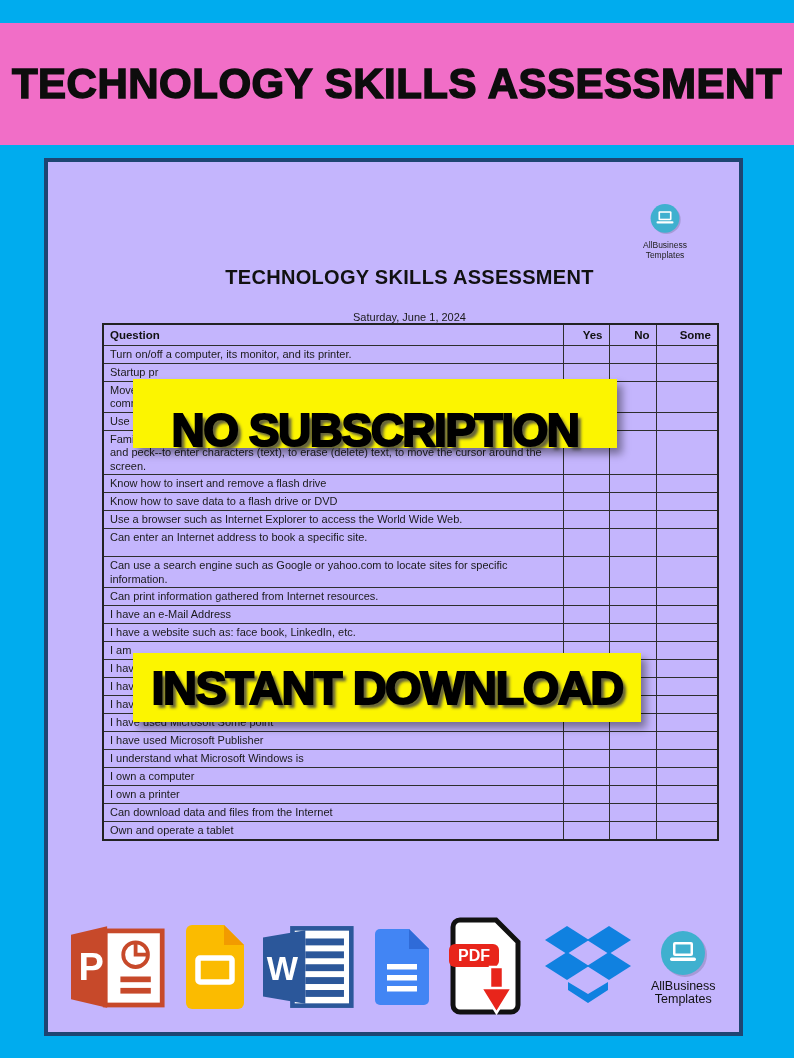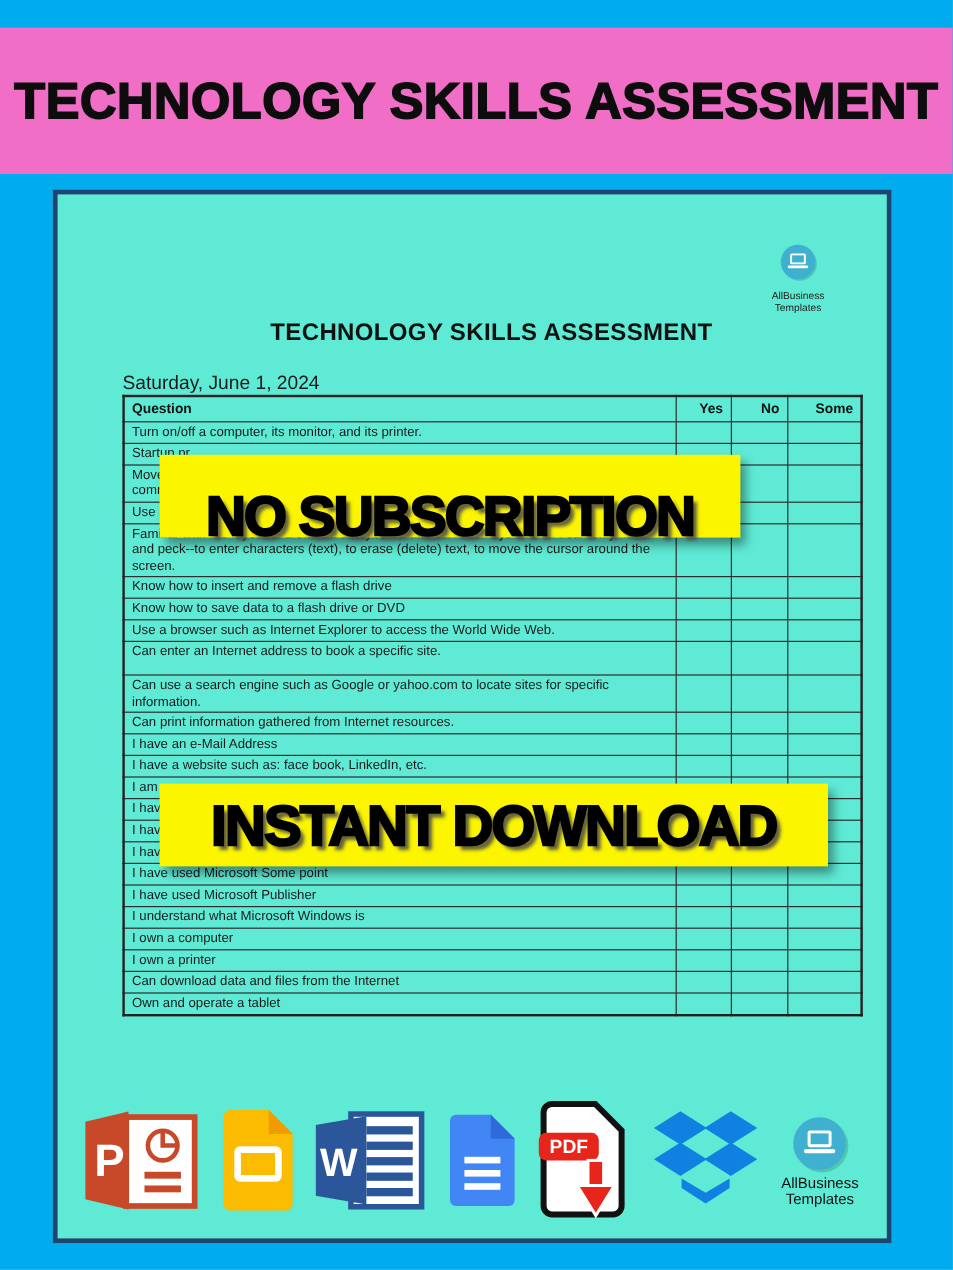--- a/index.html
+++ b/index.html
@@ -7,29 +7,29 @@
   .stage { position:relative; width:794px; height:1058px; background:#00ACEE; overflow:hidden; }
 
   
   .pink-banner { position:absolute; left:0; top:23px; width:794px; height:122px;
     background:#F16EC7; display:flex; align-items:center; justify-content:center; }
   .pink-banner span { font-size:42px; font-weight:bold; color:#0d0d0d; letter-spacing:0.5px;
     -webkit-text-stroke:1.5px #0d0d0d; white-space:nowrap; }
 
   
   .page { position:absolute; left:44px; top:158px; width:699px; height:878px;
-    background:#5eead4; border:4px solid #1E4572; }
+    background:#c4b5fd; border:4px solid #1E4572; }
 
   .doc-logo { position:absolute; top:40px; right:36px; width:76px; text-align:center; }
   .doc-logo .logo-text { font-size:8.5px; line-height:9.5px; color:#222; margin-top:1px; }
 
   .doc-content { margin-left:54px; width:615px; }
   .doc-title { margin-top:104px; text-align:center; font-size:20px; font-weight:bold;
     color:#111; letter-spacing:0.3px; }
-  .doc-date { margin-top:22px; font-size:16px; color:#1a1a1a; }
+  .doc-date { margin-top:22px; text-align:center; font-size:11px; color:#1a1a1a; }
 
   table.skills { width:615px; border-collapse:collapse; table-layout:fixed; }
   table.skills col.c1 { width:460px; } table.skills col.c2 { width:46px; }
   table.skills col.c3 { width:47px; } table.skills col.c4 { width:62px; }
   table.skills th, table.skills td { border:1.5px solid #2e2e2e; }
   table.skills { border:2px solid #222; }
   table.skills th { height:21px; font-size:11.5px; color:#111; text-align:left;
     padding:2px 6px; }
   table.skills th.ans { text-align:right; }
   table.skills td.q { font-size:11px; line-height:13.5px; color:#1a1a1a;
@@ -44,21 +44,21 @@
   .icon-wrap { display:flex; flex-direction:column; align-items:center; }
   .abt-text { font-size:12.5px; line-height:13.5px; color:#111; text-align:center; margin-top:0; }
 
   
   .overlay { position:absolute; background:#FCF500; display:flex; align-items:center;
     justify-content:center; box-shadow:5px 6px 8px rgba(0,0,0,0.40); z-index:10; }
   .overlay span { font-weight:bold; color:#000; letter-spacing:-1.5px; white-space:nowrap;
     -webkit-text-stroke:2px #000; text-shadow:4px 4px 3px rgba(70,70,70,0.85); }
   .overlay.no-sub { left:133px; top:379px; width:484px; height:69px; }
   .overlay.no-sub span { font-size:46px;margin-top:32px; }
-  .overlay.instant { left:133px; top:653px; width:557px; height:69px; }
+  .overlay.instant { left:133px; top:653px; width:508px; height:69px; }
   .overlay.instant span { font-size:47px; }
 </style>
 </head>
 <body>
 
 <div class="stage">
 
   <div class="pink-banner">
     <span>TECHNOLOGY SKILLS ASSESSMENT</span>
   </div>

